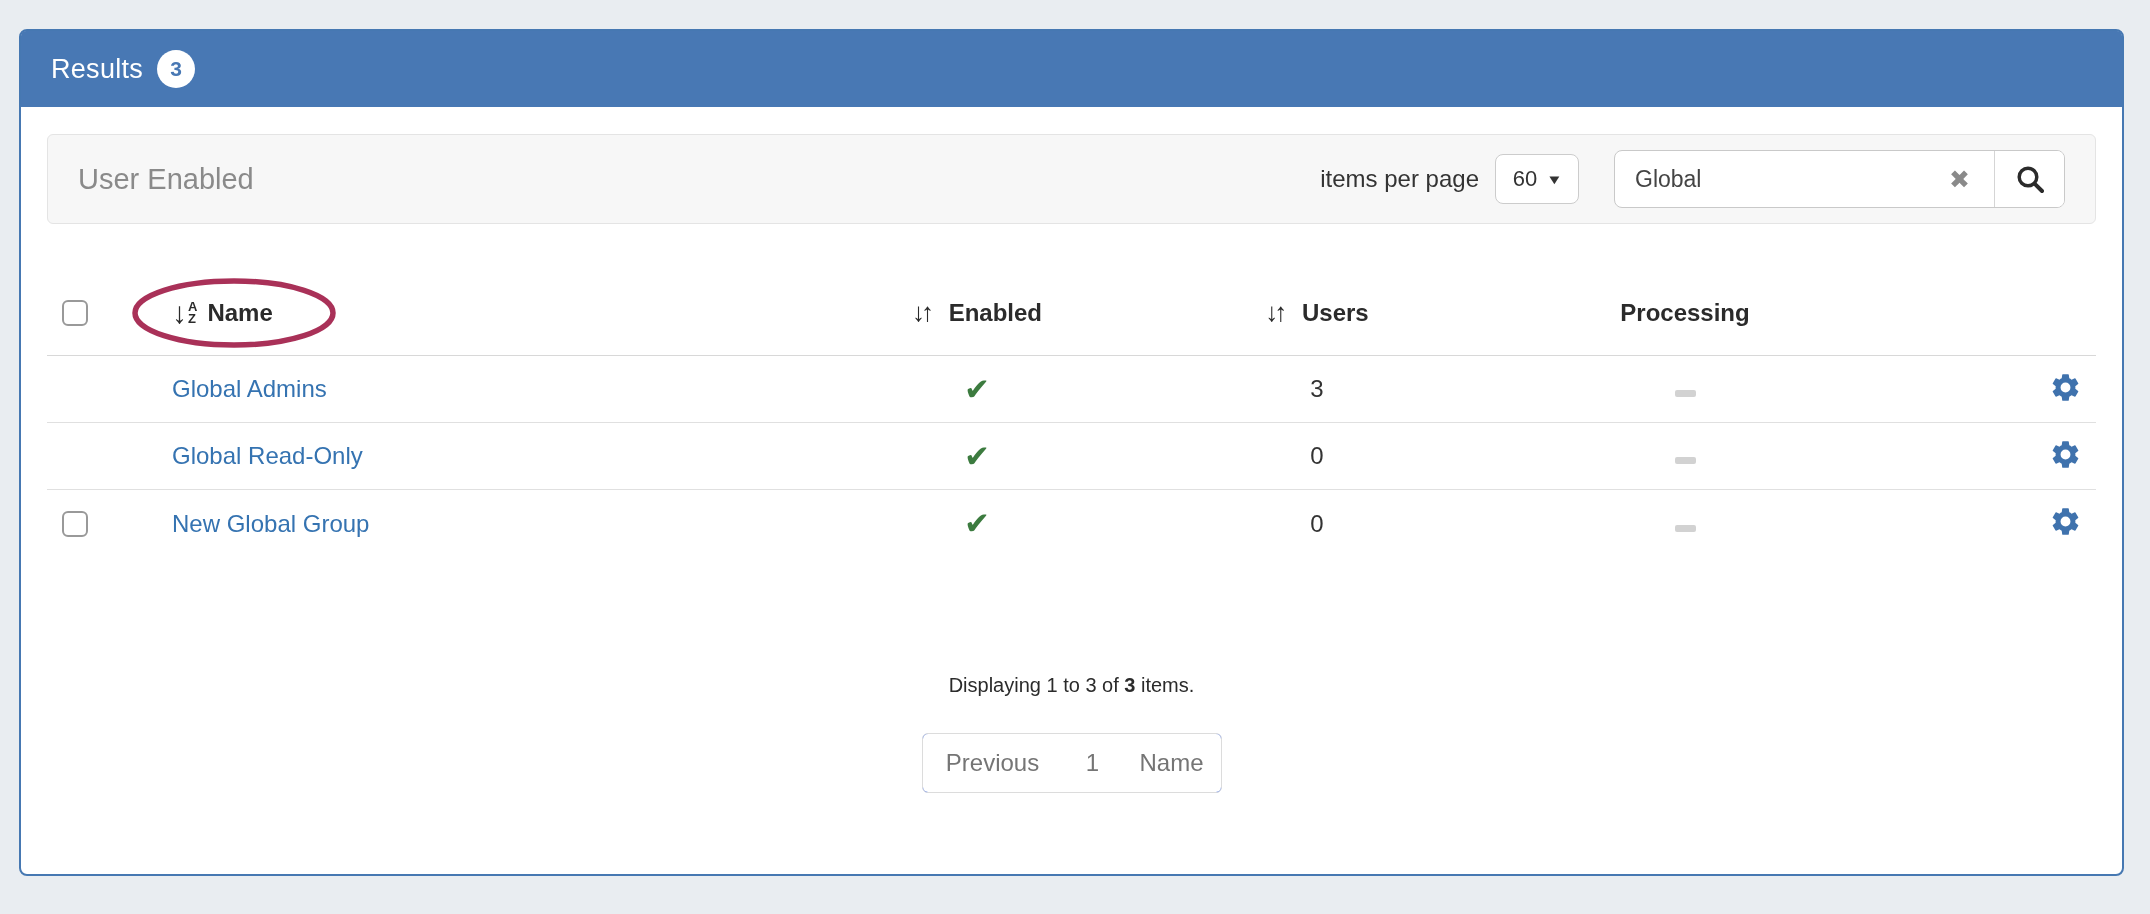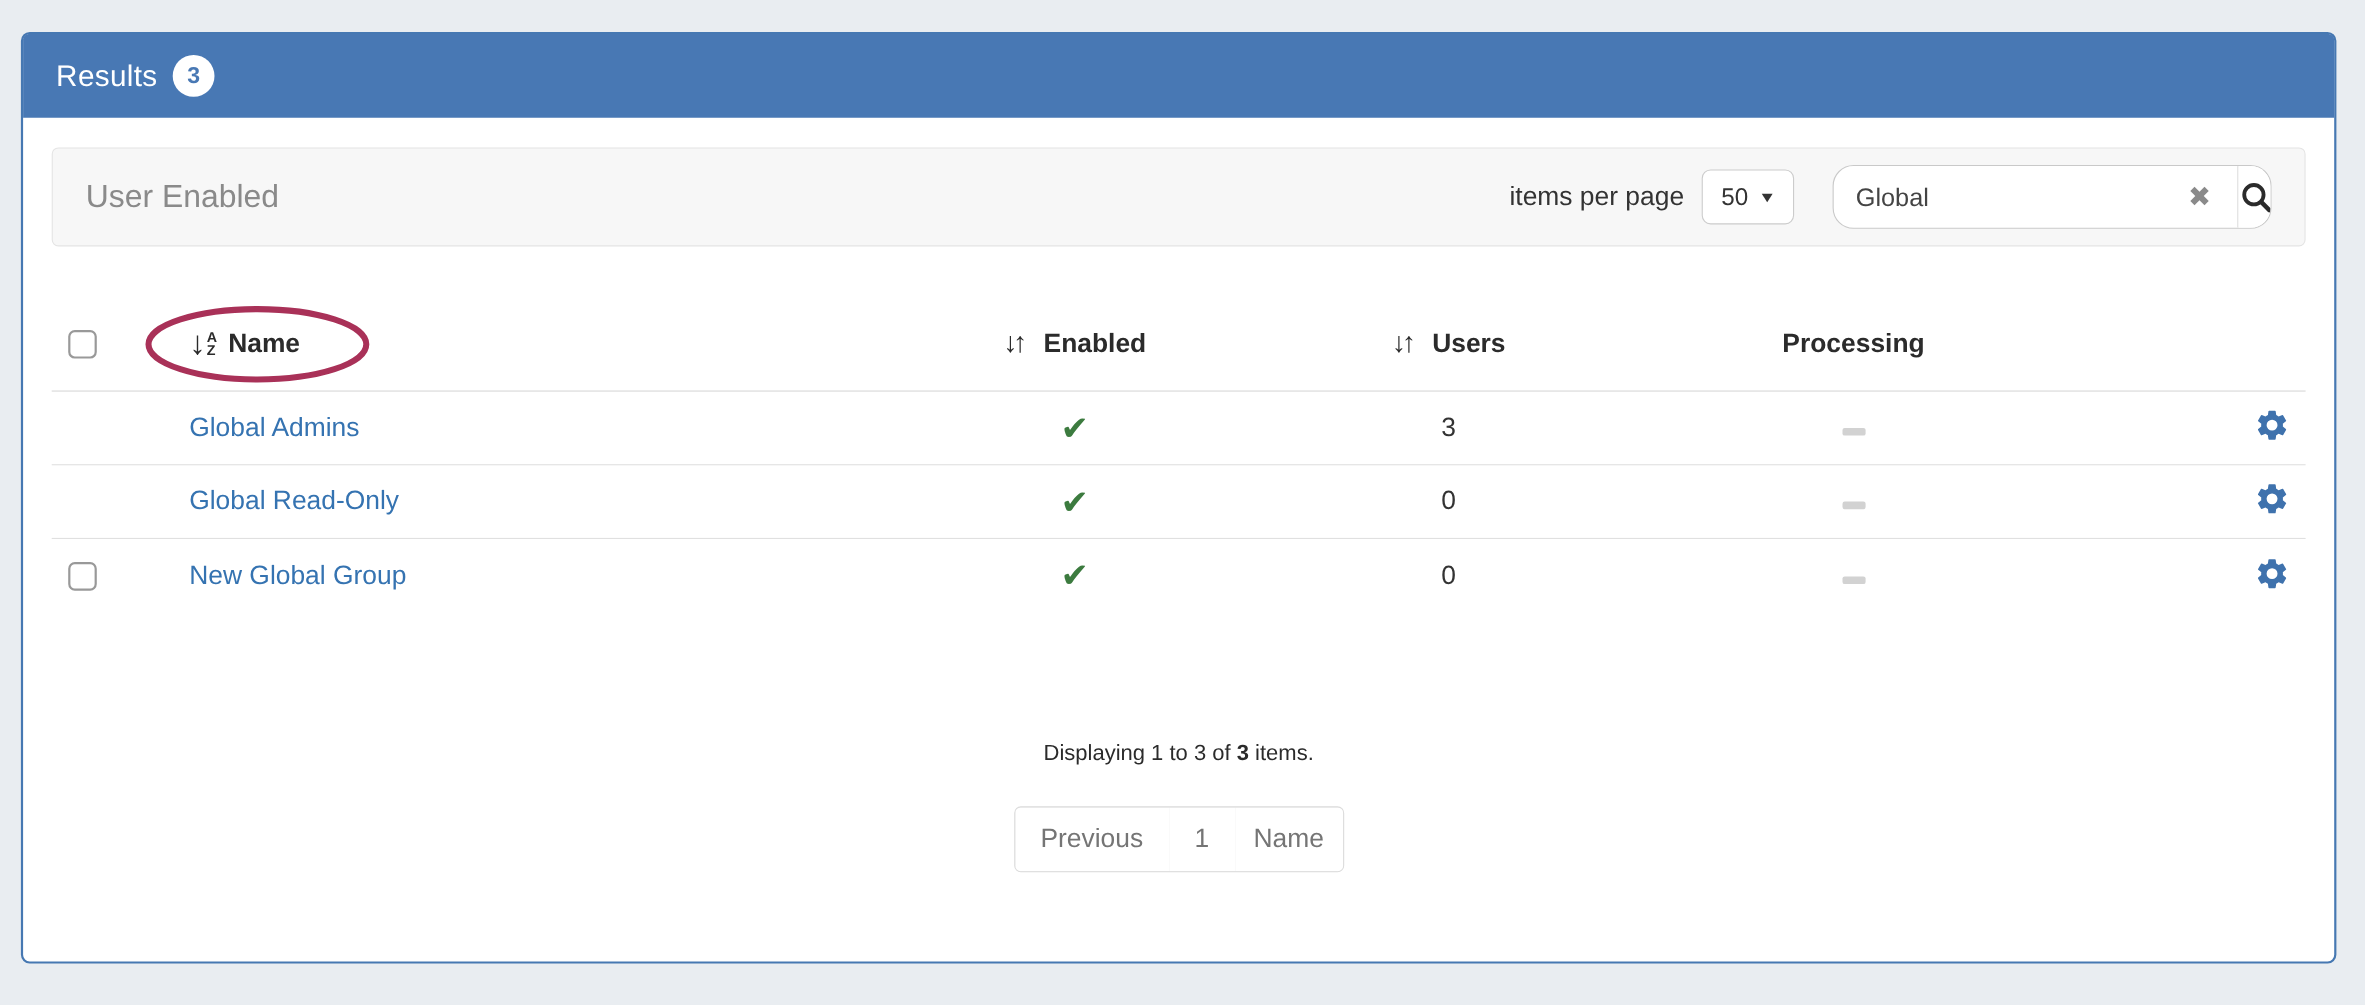--- a/index.html
+++ b/index.html
@@ -33,22 +33,22 @@
   }
   .toolbar-title { flex:1; color:#8a8a8a; font-size:29px; }
   .items-label { font-size:24px; color:#333333; margin-right:16px; }
   .page-size-select {
     width:84px; height:50px; background:#ffffff; border:1px solid #cccccc; border-radius:8px;
     display:flex; align-items:center; justify-content:center; gap:11px;
     font-size:22px; color:#333333; margin-right:35px; cursor:pointer;
   }
   .caret-down { font-size:13px; color:#333333; transform:scaleX(1.3); }
   .search-group {
-    width:399px; height:58px; background:#ffffff; border:1px solid #c9c9c9;
-    border-radius:19px; display:flex; overflow:hidden;
+    width:451px; height:58px; background:#ffffff; border:1px solid #c9c9c9;
+    border-radius:8px; display:flex; overflow:hidden;
   }
   .search-field {
     flex:1; display:flex; align-items:center; border-right:1px solid #d5d5d5;
     padding:0 18px 0 20px;
   }
   .search-field input {
     flex:1; border:none; outline:none; font-size:23px; color:#444444;
     font-family:"Liberation Sans", sans-serif; background:transparent; min-width:0;
   }
   .clear-btn { border:none; background:none; color:#8a8a8a; font-size:25px; cursor:pointer; padding:0 6px; }
@@ -82,21 +82,21 @@
   .check-icon { color:#3c7b3f; font-size:31px; }
   .dash-icon { display:inline-block; width:21px; height:7px; background:#d2d2d2; border-radius:2px; }
   .cell-gear { text-align:right; padding-right:14px; }
   .gear-btn { border:none; background:none; cursor:pointer; color:#3f72ad; }
   .annotation-ellipse { position:absolute; left:84px; top:7px; pointer-events:none; }
 
   
   .summary { margin-top:117px; text-align:center; font-size:20px; color:#2b2b2b; }
   .summary .bold { font-weight:bold; }
   .pager-wrap { margin-top:36px; display:flex; justify-content:center; }
-  .pager { display:flex; border:1px solid #dcdcdc; border-radius:6px; overflow:hidden; background:#e5e5e5; }
+  .pager { display:flex; border:1px solid #dcdcdc; border-radius:6px; overflow:hidden; background:#1d4ed8; }
   .pager .pg {
     height:58px; display:flex; align-items:center; justify-content:center;
     font-size:24px; color:#757575; background:#ffffff; border:none; cursor:pointer;
   }
   .pg-prev { width:140px; border-right:1px solid #dcdcdc; }
   .pg-page { width:60px; background:#4878b4; color:#ffffff; }
   .pg-next { width:98px; border-left:1px solid #dcdcdc; }
 </style>
 </head>
 <body>
@@ -119,21 +119,21 @@
     <span class="panel-title">Results</span>
     <span class="count-badge">3</span>
   </div>
 
   <div class="panel-body">
 
     <div class="toolbar">
       <span class="toolbar-title">User Enabled</span>
       <span class="items-label">items per page</span>
       <div class="page-size-select">
-        <span>50</span>
+        <span>60</span>
         <span class="caret-down">▼</span>
       </div>
       <div class="search-group">
         <div class="search-field">
           <input type="text" value="Global" style="">
           <button class="clear-btn">✖</button>
         </div>
         <button class="search-btn">
           <svg width="32" height="32" style="color:#2b2b2b">
               <use href="#sym-magnifier"></use>

